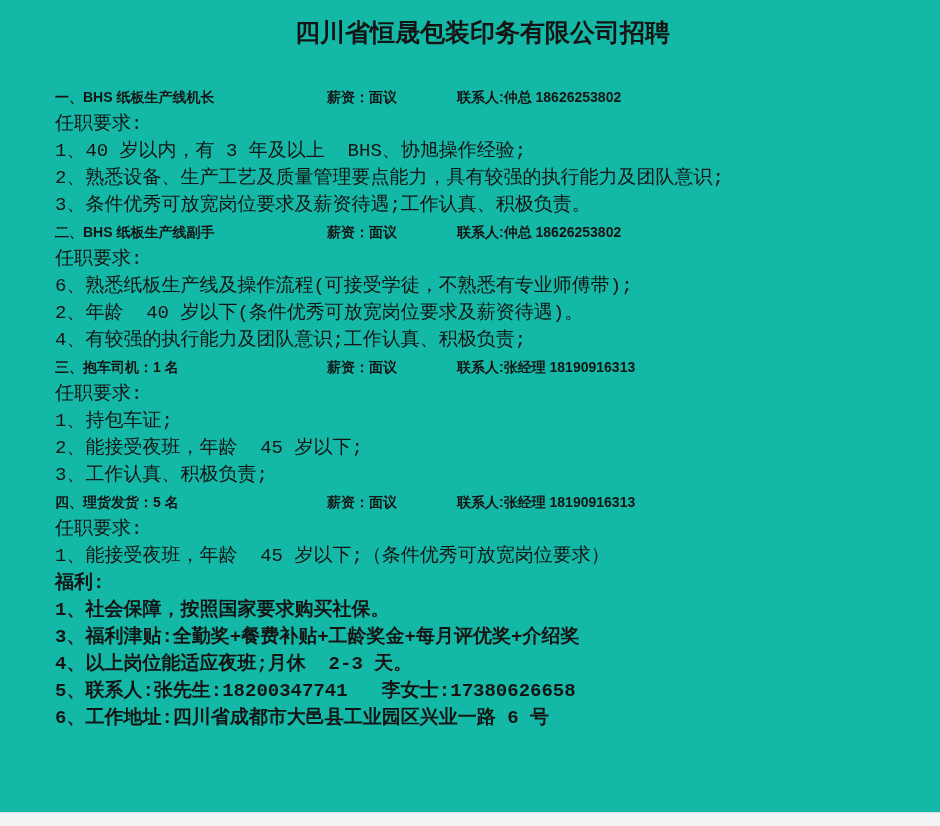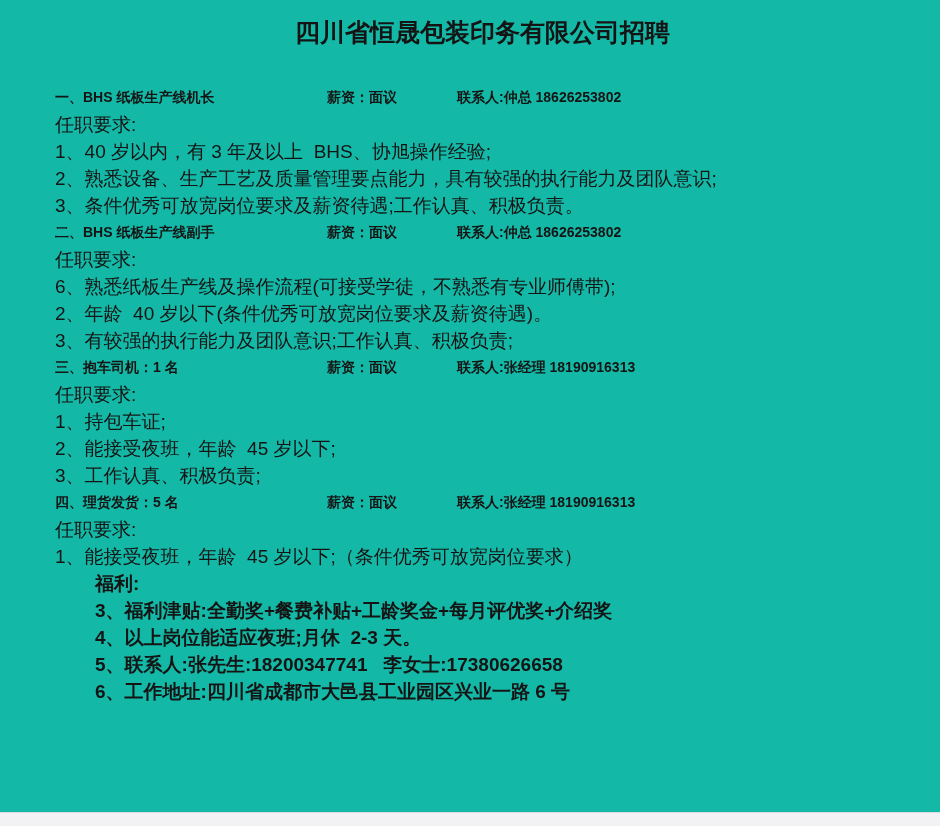--- a/index.html
+++ b/index.html
@@ -26,20 +26,21 @@
     font-weight: bold;
     font-size: 25px;
     line-height: 32px;
     margin-bottom: 36px;
     white-space: pre;
   }
   .line {
     font-size: 19px;
     line-height: 27px;
     white-space: pre-wrap;
+    font-family: Liberation Mono, monospace;
   }
   .heading {
     font-weight: bold;
     font-size: 14px;
     line-height: 27px;
     white-space: nowrap;
   }
   .heading .h-name {
     display: inline-block;
     min-width: 272px;
@@ -47,21 +48,21 @@
   }
   .heading .h-salary {
     display: inline-block;
     min-width: 130px;
     vertical-align: top;
   }
   .heading .h-contact {
     display: inline-block;
     vertical-align: top;
   }
-  .bold { font-weight: bold; margin-left: 40px; }
+  .bold { font-weight: bold; }
   .bottom-bar {
     position: absolute;
     left: 0;
     bottom: 0;
     width: 940px;
     height: 13px;
     background: #f2f2f4;
     border-top: 1px solid #dcdce0;
     box-sizing: content-box;
   }
@@ -84,21 +85,21 @@
       <div class="line">3、条件优秀可放宽岗位要求及薪资待遇;工作认真、积极负责。</div>
     </section>
 
     <section>
       <div class="heading">
         <span class="h-name">二、BHS 纸板生产线副手</span><span class="h-salary">薪资：面议</span><span class="h-contact">联系人:仲总 18626253802</span>
       </div>
       <div class="line">任职要求:</div>
       <div class="line">6、熟悉纸板生产线及操作流程(可接受学徒，不熟悉有专业师傅带);</div>
       <div class="line">2、年龄  40 岁以下(条件优秀可放宽岗位要求及薪资待遇)。</div>
-      <div class="line">3、有较强的执行能力及团队意识;工作认真、积极负责;</div>
+      <div class="line">4、有较强的执行能力及团队意识;工作认真、积极负责;</div>
     </section>
 
     <section>
       <div class="heading">
         <span class="h-name">三、抱车司机：1 名</span><span class="h-salary">薪资：面议</span><span class="h-contact">联系人:张经理 18190916313</span>
       </div>
       <div class="line">任职要求:</div>
       <div class="line">1、持包车证;</div>
       <div class="line">2、能接受夜班，年龄  45 岁以下;</div>
       <div class="line">3、工作认真、积极负责;</div>
@@ -107,20 +108,21 @@
     <section>
       <div class="heading">
         <span class="h-name">四、理货发货：5 名</span><span class="h-salary">薪资：面议</span><span class="h-contact">联系人:张经理 18190916313</span>
       </div>
       <div class="line">任职要求:</div>
       <div class="line">1、能接受夜班，年龄  45 岁以下;（条件优秀可放宽岗位要求）</div>
     </section>
 
     <section>
       <div class="line bold">福利:</div>
+      <div class="line bold">1、社会保障，按照国家要求购买社保。</div>
       <div class="line bold">3、福利津贴:全勤奖+餐费补贴+工龄奖金+每月评优奖+介绍奖</div>
       <div class="line bold">4、以上岗位能适应夜班;月休  2-3 天。</div>
       <div class="line bold">5、联系人:张先生:18200347741   李女士:17380626658</div>
       <div class="line bold">6、工作地址:四川省成都市大邑县工业园区兴业一路 6 号</div>
     </section>
 
   </div>
 
   <div class="bottom-bar"></div>
 </div>

